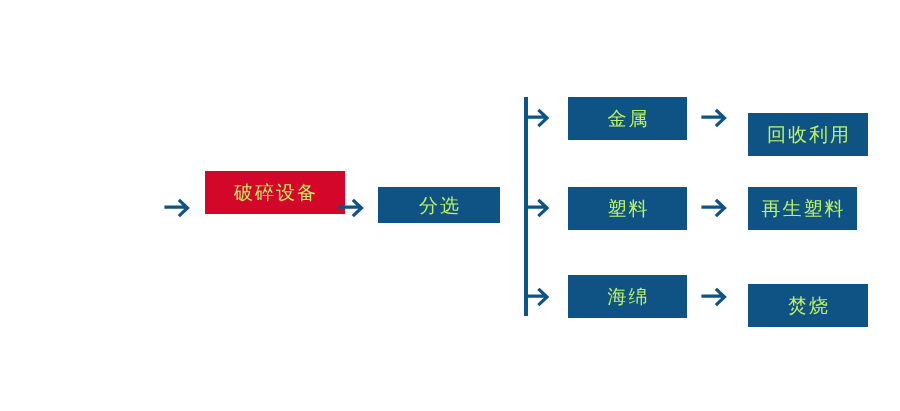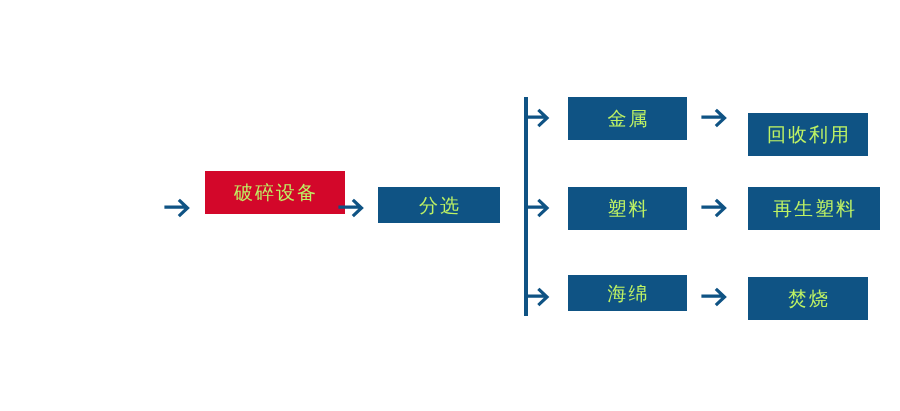--- a/index.html
+++ b/index.html
@@ -105,37 +105,37 @@
   <div class="node blue" style="left:568px; top:187px; width:119px; height:43px;">
     <span>塑料</span>
   </div>
 
   <div class="arrow" style="left:703px; top:199px; width:26px; height:18px;">
     <svg width="26" height="18" viewBox="0 0 26 18" aria-hidden="true">
       <path d="M0 8.2 H19.5 M14 2 L21.5 9 L14 16" fill="none" stroke="#0f5384" stroke-width="3.2" stroke-linecap="square" stroke-linejoin="miter"></path>
     </svg>
   </div>
 
-  <div class="node blue" style="left:748px; top:187px; width:132px; height:43px;">
+  <div class="node blue" style="left:748px; top:187px; width:109px; height:43px;">
     <span>再生塑料</span>
   </div>
 
   <div class="arrow" style="left:527px; top:288px; width:24px; height:18px;">
     <svg width="24" height="18" viewBox="0 0 24 18" aria-hidden="true">
       <path d="M0 8.2 H18 M12.5 2 L20 9 L12.5 16" fill="none" stroke="#0f5384" stroke-width="3.2" stroke-linecap="square" stroke-linejoin="miter"></path>
     </svg>
   </div>
 
-  <div class="node blue" style="left:568px; top:275px; width:119px; height:36px;">
+  <div class="node blue" style="left:568px; top:275px; width:119px; height:43px;">
     <span>海绵</span>
   </div>
 
   <div class="arrow" style="left:703px; top:288px; width:26px; height:18px;">
     <svg width="26" height="18" viewBox="0 0 26 18" aria-hidden="true">
       <path d="M0 8.2 H19.5 M14 2 L21.5 9 L14 16" fill="none" stroke="#0f5384" stroke-width="3.2" stroke-linecap="square" stroke-linejoin="miter"></path>
     </svg>
   </div>
 
-  <div class="node blue" style="left:748px; top:277px; width:120px; height:43px;text-align:right;">
+  <div class="node blue" style="left:748px; top:284px; width:120px; height:43px;text-align:right;">
     <span>焚烧</span>
   </div>
 
 </div>
 
 </body></html>

